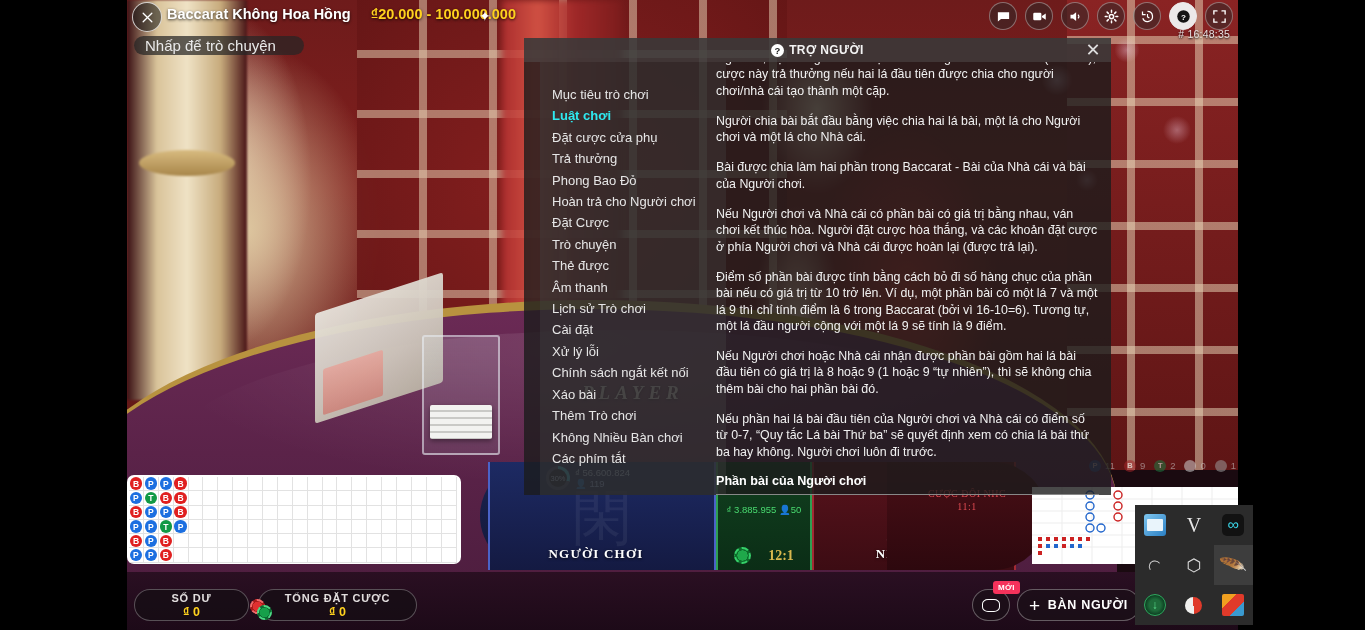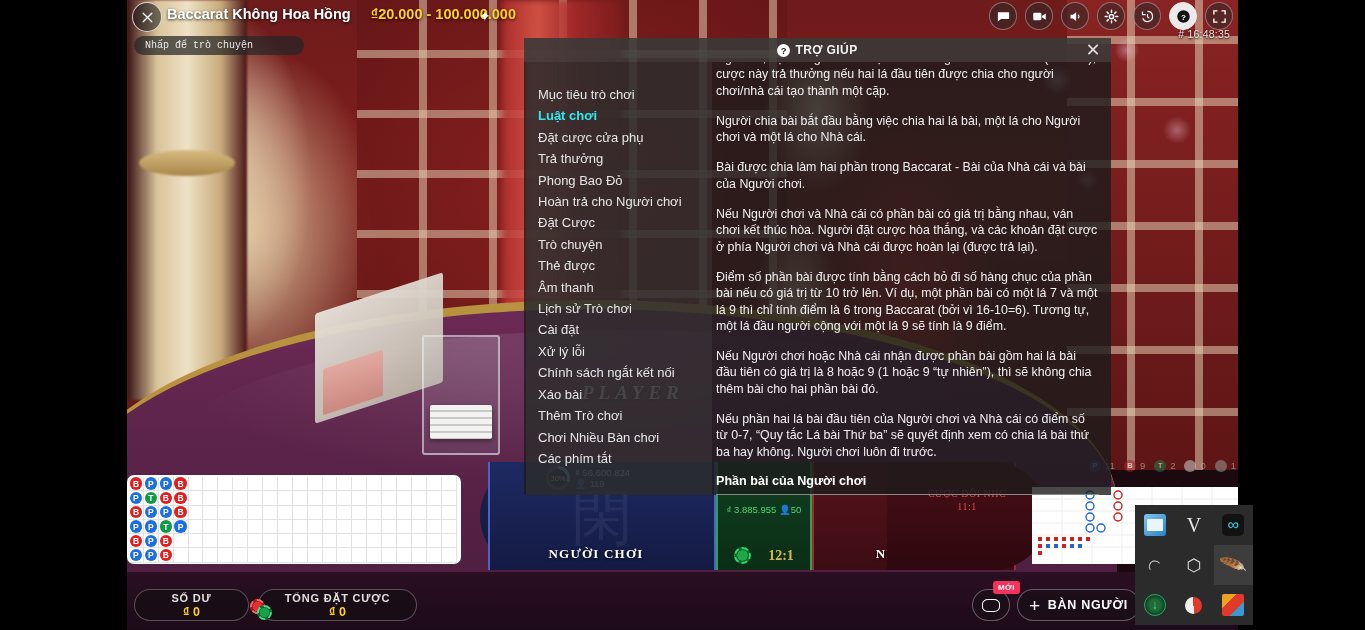--- a/index.html
+++ b/index.html
@@ -118,23 +118,22 @@
   .close-btn svg { width: 13px; height: 13px; }
   .game-title {
     position: absolute; left: 40px; top: 6px; color: #fff; font-size: 14.5px; font-weight: 700;
     text-shadow: 0 1px 3px rgba(0,0,0,.8); white-space: nowrap;
   }
   .limits { color: #ffd21e; font-weight: 700; margin-left: 20px; }
   .pin-icon { position: absolute; left: 352px; top: 8px; color: #fff; font-size: 14px; }
   .chat-pill {
     position: absolute; left: 7px; top: 36px; width: 170px; height: 19px;
     border-radius: 11px; background: rgba(38,38,38,.72);
-    color: #e9e9e9; font-size: 10px; display: flex; align-items: center; padding-left: 11px;
+    color: #e9e9e9; font-size: 15px; display: flex; align-items: center; padding-left: 11px;
     cursor: pointer;
-    font-family: Liberation Mono, monospace;
   }
   .top-icons { position: absolute; right: 5px; top: 2px; display: flex; gap: 8px; }
   .ticon {
     width: 28px; height: 28px; border-radius: 50%;
     background: rgba(40,40,40,.5); border: 1px solid rgba(255,255,255,.35);
     display: flex; align-items: center; justify-content: center; cursor: pointer;
   }
   .ticon.active { background: #eceaea; border-color: #eceaea; }
   .ticon svg { width: 15px; height: 15px; }
   .clock {
@@ -156,21 +155,21 @@
   .help-head .q {
     width: 13px; height: 13px; border-radius: 50%; background: #fff; color: #222;
     font-size: 9.5px; font-weight: 700; display: inline-flex; align-items: center;
     justify-content: center; margin-right: 5px;
   }
   .help-close {
     position: absolute; right: 8px; top: 2px; width: 20px; height: 20px; cursor: pointer;
     display: flex; align-items: center; justify-content: center; color: #ddd; font-size: 18px; font-weight: 300;
   }
   .help-nav {
-    position: absolute; left: 2px; top: 24px; width: 186px; height: 433px;
+    position: absolute; left: 16px; top: 24px; width: 186px; height: 433px;
     padding: 22px 0 0 8px; overflow: hidden; background: rgba(70,70,70,.34);
   }
   .help-nav .nav-item {
     color: #e6e6e6; font-size: 13px; line-height: 21.4px; padding-left: 4px;
     white-space: nowrap; cursor: pointer;
   }
   .help-nav .nav-item.sel { color: #2ee9f0; font-weight: 700; }
   .help-body {
     position: absolute; left: 186px; top: 24px; width: 401px; height: 433px;
     padding: 0 12px 0 6px; overflow: hidden;
@@ -556,42 +555,42 @@
           <rect x="166" y="50" width="4" height="4"></rect>
         </g>
       </svg>
     </div>
 
   </div>
 
   <div class="help">
     <div class="help-head">
       <span class="q">?</span>
-      <span>TRỢ GIÚP</span>
+      <span>TRỢ NGƯỜI</span>
     </div>
     <div class="help-close">✕</div>
 
     <div class="help-nav">
       <div class="nav-item">Mục tiêu trò chơi</div>
       <div class="nav-item sel">Luật chơi</div>
       <div class="nav-item">Đặt cược cửa phụ</div>
       <div class="nav-item">Trả thưởng</div>
       <div class="nav-item">Phong Bao Đỏ</div>
       <div class="nav-item">Hoàn trả cho Người chơi</div>
       <div class="nav-item">Đặt Cược</div>
       <div class="nav-item">Trò chuyện</div>
       <div class="nav-item">Thẻ được</div>
       <div class="nav-item">Âm thanh</div>
       <div class="nav-item">Lịch sử Trò chơi</div>
       <div class="nav-item">Cài đặt</div>
       <div class="nav-item">Xử lý lỗi</div>
       <div class="nav-item">Chính sách ngắt kết nối</div>
       <div class="nav-item">Xáo bài</div>
       <div class="nav-item">Thêm Trò chơi</div>
-      <div class="nav-item">Chơi Nhiều Bàn chơi</div>
+      <div class="nav-item">Không Nhiều Bàn chơi</div>
       <div class="nav-item">Các phím tắt</div>
     </div>
 
     <div class="help-body">
       <p class="first">Ngoài ra, bạn cũng có thể cược vào đôi người chơi/nhà cái (đôi P/B), cược này trả thưởng nếu hai lá đầu tiên được chia cho người chơi/nhà cái tạo thành một cặp.</p>
       <p>Người chia bài bắt đầu bằng việc chia hai lá bài, một lá cho Người chơi và một lá cho Nhà cái.</p>
       <p>Bài được chia làm hai phần trong Baccarat - Bài của Nhà cái và bài của Người chơi.</p>
       <p>Nếu Người chơi và Nhà cái có phần bài có giá trị bằng nhau, ván chơi kết thúc hòa. Người đặt cược hòa thắng, và các khoản đặt cược ở phía Người chơi và Nhà cái được hoàn lại (được trả lại).</p>
       <p>Điểm số phần bài được tính bằng cách bỏ đi số hàng chục của phần bài nếu có giá trị từ 10 trở lên. Ví dụ, một phần bài có một lá 7 và một lá 9 thì chỉ tính điểm là 6 trong Baccarat (bởi vì 16-10=6). Tương tự, một lá đầu người cộng với một lá 9 sẽ tính là 9 điểm.</p>
       <p>Nếu Người chơi hoặc Nhà cái nhận được phần bài gồm hai lá bài đầu tiên có giá trị là 8 hoặc 9 (1 hoặc 9 “tự nhiên”), thì sẽ không chia thêm bài cho hai phần bài đó.</p>

